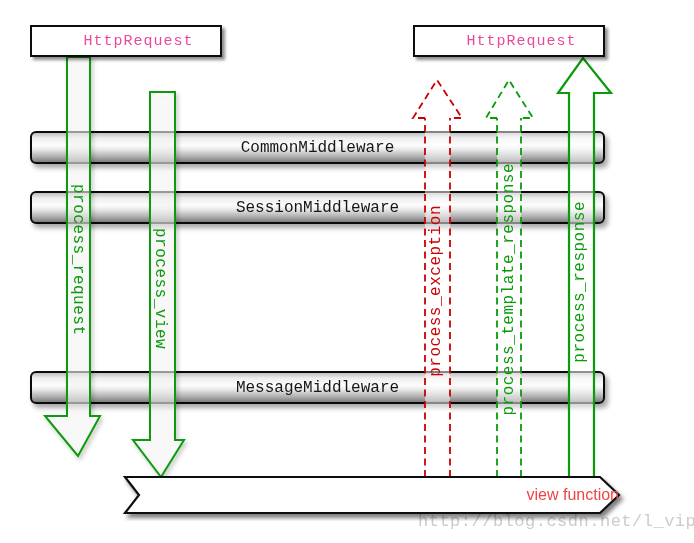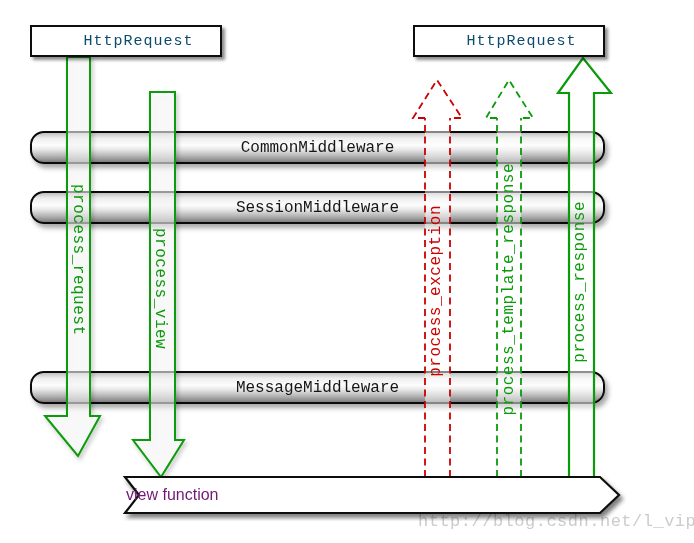--- a/index.html
+++ b/index.html
@@ -5,28 +5,28 @@
   html,body{margin:0;padding:0;background:#fff;}
   #stage{
     position:relative;width:694px;height:543px;background:#ffffff;overflow:hidden;
     font-family:"Liberation Mono","DejaVu Sans Mono",monospace;
   }
   
   .endpoint{
     position:absolute;width:192px;height:32px;background:#ffffff;
     border:2px solid #0d0d0d;box-shadow:3px 3px 3px rgba(0,0,0,0.45);
     display:flex;align-items:center;justify-content:center;
-    font-size:15px;letter-spacing:1px;color:#0c4a6e;z-index:6;box-sizing:border-box;padding-left:25px;
+    font-size:15px;letter-spacing:1px;color:#ec4899;z-index:6;box-sizing:border-box;padding-left:25px;
   }
   #box-request{left:30px;top:25px;}
   #box-response{left:413px;top:25px;}
   
   .bar{
     position:absolute;left:30px;width:575px;height:33px;box-sizing:border-box;
-    border:2px solid #0a0a0a;border-radius:14px;
+    border:2px solid #0a0a0a;border-radius:6px;
     background:linear-gradient(to bottom,#bfbfbf 0%,#ededed 18%,#fdfdfd 42%,#e6e6e6 58%,#b3b3b3 80%,#7d7d7d 100%);
     box-shadow:3px 4px 5px rgba(0,0,0,0.35);
     display:flex;align-items:center;justify-content:center;
     font-size:16px;color:#161616;z-index:1;font-family:Liberation Mono, monospace;
   }
   
   #arrow-layer{position:absolute;left:0;top:0;z-index:3;}
   
   .vlabel{
     position:absolute;writing-mode:vertical-rl;white-space:nowrap;
@@ -36,22 +36,22 @@
   .green{color:#0a9b0a;}
   .red{color:#cc0000;}
   #lbl-process-request{left:69px;top:184px;}
   #lbl-process-view{left:151px;top:228px;}
   #lbl-process-exception{left:427px;top:205px;}
   #lbl-process-template-response{left:500px;top:163px;}
   #lbl-process-response{left:571px;top:201px;}
   
   #view-function-label{
     position:absolute;left:126px;top:477px;width:493px;height:36px;
-    display:flex;align-items:center;justify-content:flex-start;
-    font-family:"Liberation Sans","DejaVu Sans",sans-serif;font-size:16px;color:#701a75;
+    display:flex;align-items:center;justify-content:flex-end;
+    font-family:"Liberation Sans","DejaVu Sans",sans-serif;font-size:16px;color:#ef4444;
     z-index:6;
   }
   
   #watermark{
     position:absolute;left:418px;top:512px;font-size:17px;letter-spacing:0.5px;
     color:#cccccc;z-index:2;
   }
 </style>
 </head>
 <body>

